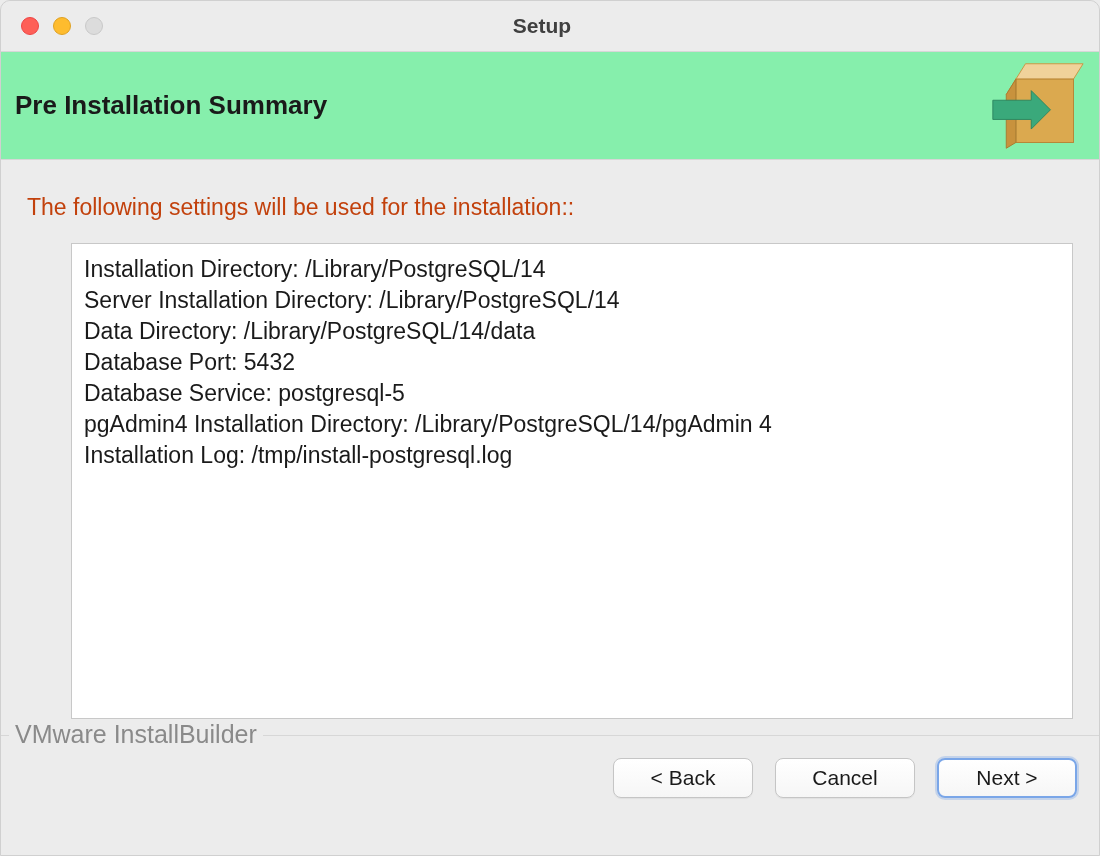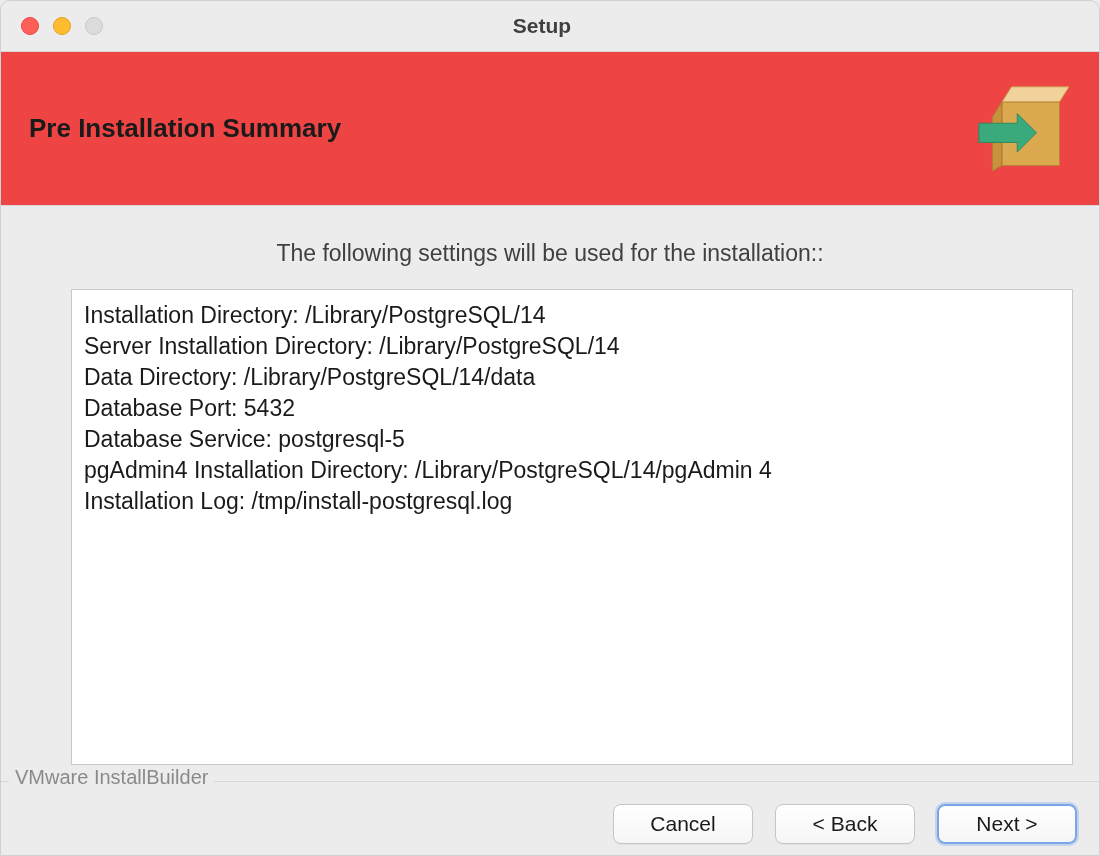--- a/index.html
+++ b/index.html
@@ -37,47 +37,46 @@
     .titlebar-title {
       position: absolute;
       left: 0; right: 16px;
       text-align: center;
       font-size: 21px;
       font-weight: 700;
       color: #404040;
       pointer-events: none;
     }
     .header {
-      height: 155px;
-      background: #ef4444;
+      height: 109px;
+      background: #86efac;
       border-top: 1px solid #d7d7d7;
       border-bottom: 1px solid #d7d7d7;
       display: flex;
       align-items: center;
       justify-content: space-between;
-      padding: 0 28px;
+      padding: 0 14px;
     }
     .header h1 {
       font-size: 26px;
       font-weight: 700;
       color: #1a1a1a;
     }
     .box-icon {
       width: 96px;
       height: 96px;
       flex-shrink: 0;
     }
     .content {
       padding: 34px 26px 0 26px;
     }
     .intro {
       font-size: 23px;
-      color: #404040;
+      color: #c2410c;
       margin-bottom: 22px;
-      text-align: center;
     }
     .textarea-wrap {
       background: #fff;
       border: 1px solid #c8c8c8;
       height: 476px;
       padding: 10px 12px;
       font-size: 23px;
       line-height: 31px;
       color: #1a1a1a;
       overflow: hidden;
@@ -89,21 +88,21 @@
       border-top: 1px solid #d7d7d7;
       margin-top: 16px;
       position: relative;
     }
     .footer-label span {
       position: absolute;
       top: -16px;
       left: 8px;
       background: #ececec;
       padding: 0 6px;
-      font-size: 20px;
+      font-size: 25px;
       color: #8a8a8a;
     }
     .buttons {
       display: flex;
       justify-content: flex-end;
       gap: 22px;
       padding: 22px 22px 0 22px;
     }
     .btn {
       min-width: 140px;
@@ -159,16 +158,16 @@
     <div class="line">pgAdmin4 Installation Directory: /Library/PostgreSQL/14/pgAdmin 4</div>
     <div class="line">Installation Log: /tmp/install-postgresql.log</div>
   </div>
 </div>
 
 <div class="footer-label">
   <span>VMware InstallBuilder</span>
 </div>
 
 <div class="buttons">
+  <button class="btn">&lt; Back</button>
   <button class="btn">Cancel</button>
-  <button class="btn">&lt; Back</button>
   <button class="btn primary">Next &gt;</button>
 </div>
 
 </body></html>

